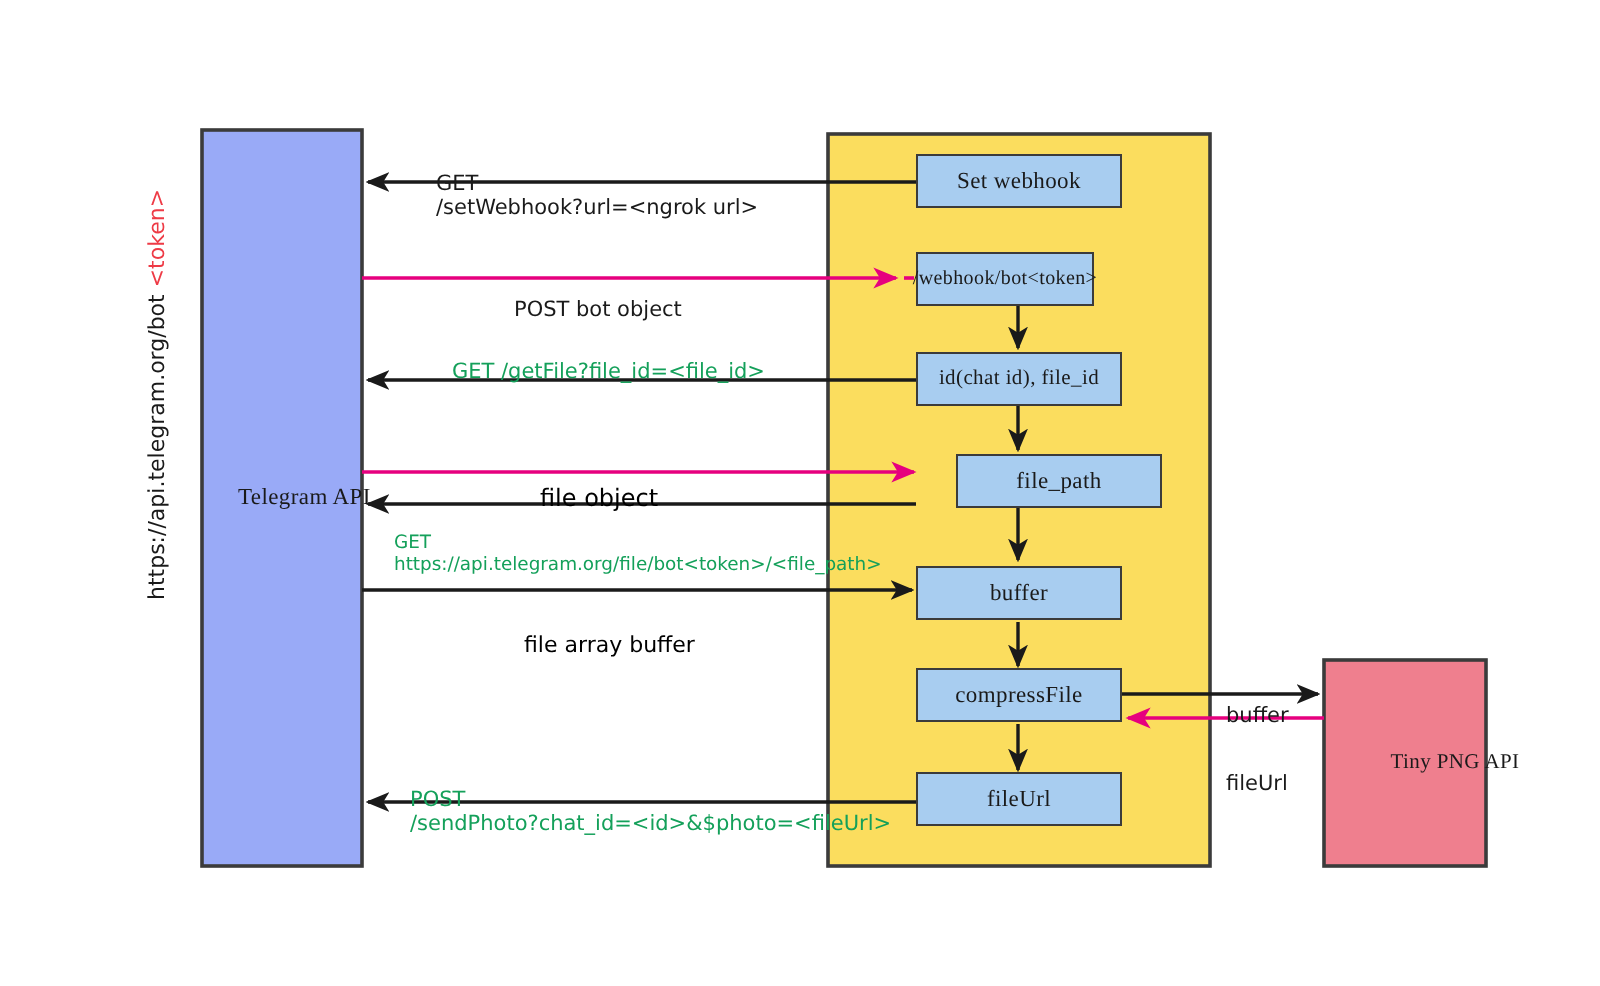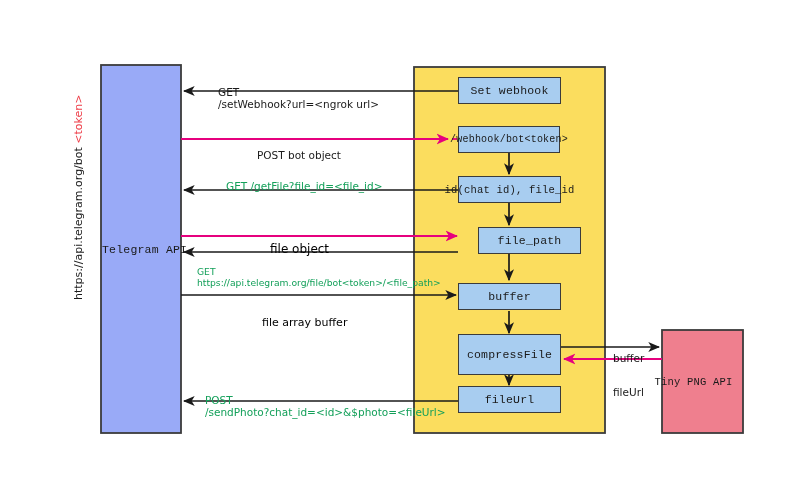--- a/index.html
+++ b/index.html
@@ -21,28 +21,28 @@
     height: 493px;
   }
   .node {
     position: absolute;
     box-sizing: border-box;
     border: 1.6px solid #3b3b3b;
     display: flex;
     align-items: center;
     justify-content: center;
     color: #1a1a1a;
-    font-family: Liberation Mono, monospace;
+    font-family: Liberation Serif, serif;
     letter-spacing: .2px;
     white-space: nowrap;
   }
   .actor {
     align-items: center;
     justify-content: flex-start;
-    padding-left: 1px;
+    padding-left: 18px;
   }
   .proc {
     background: #a8cdf0;
     font-size: 11.5px;
   }
   .lbl {
     position: absolute;
     white-space: pre;
     line-height: 1.18;
     font-family: "DejaVu Sans", sans-serif;
@@ -107,45 +107,45 @@
   <line x1="509" y1="203" x2="509" y2="225" stroke="#1a1a1a" stroke-width="1.7" marker-end="url(#ah-black)"></line>
   <line x1="509" y1="254" x2="509" y2="280" stroke="#1a1a1a" stroke-width="1.7" marker-end="url(#ah-black)"></line>
   <line x1="509" y1="311" x2="509" y2="333" stroke="#1a1a1a" stroke-width="1.7" marker-end="url(#ah-black)"></line>
   <line x1="509" y1="362" x2="509" y2="385" stroke="#1a1a1a" stroke-width="1.7" marker-end="url(#ah-black)"></line>
 </svg>
 
 <div class="node actor" style="left:101px; top:65px; width:80px; height:368px; border:none; background:transparent;">
   <span style="font-size:11.5px;">Telegram API</span>
 </div>
 
-<div class="node" style="left:662px; top:330px; width:63px; height:103px; border:none; background:transparent;">
+<div class="node" style="left:696px; top:330px; width:63px; height:103px; border:none; background:transparent;">
   <span style="font-size:10.5px;">Tiny PNG API</span>
 </div>
 
 <div class="node proc" style="left:458px; top:77px; width:103px; height:27px;">
   <span>Set webhook</span>
 </div>
 
-<div class="node proc" style="left:458px; top:126px; width:102px; height:27px; font-size:10px;">
+<div class="node proc" style="left:458px; top:126px; width:89px; height:27px; font-size:10px;">
   <span>/webhook/bot&lt;token&gt;</span>
 </div>
 
 <div class="node proc" style="left:458px; top:176px; width:103px; height:27px; font-size:10.5px;">
   <span>id(chat id), file_id</span>
 </div>
 
 <div class="node proc" style="left:458px; top:227px; width:103px; height:27px;margin-left:20px;">
   <span>file_path</span>
 </div>
 
 <div class="node proc" style="left:458px; top:283px; width:103px; height:27px;">
   <span>buffer</span>
 </div>
 
-<div class="node proc" style="left:458px; top:334px; width:103px; height:41px;">
+<div class="node proc" style="left:458px; top:334px; width:103px; height:27px;">
   <span>compressFile</span>
 </div>
 
 <div class="node proc" style="left:458px; top:386px; width:103px; height:27px;">
   <span>fileUrl</span>
 </div>
 
 <div class="lbl" style="left:218px; top:62px;">GET
 /setWebhook?url=&lt;ngrok url&gt;</div>
 

